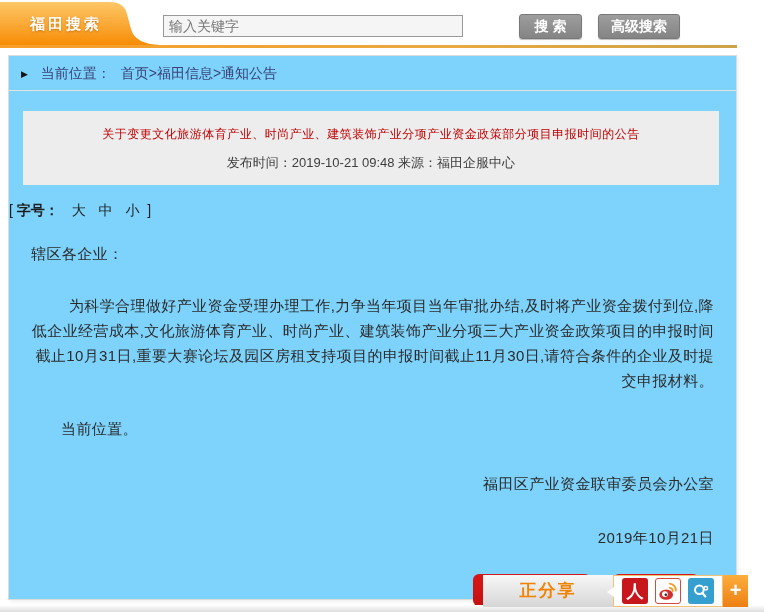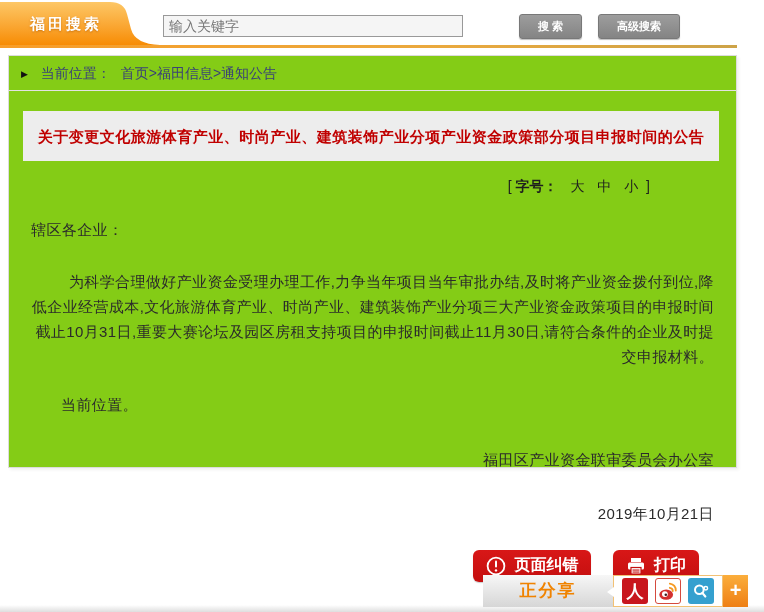--- a/index.html
+++ b/index.html
@@ -22,56 +22,56 @@
   }
   .search-input {
     position: absolute; left: 163px; top: 15px; width: 300px; height: 22px;
     border: 1px solid #999; background: #f5f5f5;
     font-size: 14px; color: #b91c1c; padding: 1px 5px;
     font-family: "Liberation Sans", sans-serif;
   }
   .btn-gray {
     position: absolute; top: 14px; height: 25px;
     background: linear-gradient(#9d9d9d, #848484);
-    color: #fff; font-weight: bold; font-size: 11px;
+    color: #fff; font-weight: bold; font-size: 14px;
     border: 1px solid #787878; border-radius: 3px;
     box-shadow: 0 1px 1px rgba(0,0,0,.25);
     cursor: pointer; font-family: "Liberation Sans", sans-serif;
   }
   .btn-search { left: 519px; width: 63px; }
   .btn-adv { left: 598px; width: 82px; }
   .orange-line {
     position: absolute; left: 0; bottom: 0; width: 737px; height: 3px;
     background: linear-gradient(90deg, #f89d28, #eaa93e 60%, #cda348);
   }
   
   .content {
-    position: absolute; left: 8px; top: 55px; width: 729px; height: 413px;
-    border: 1px solid #dcdcdc; background: #84cc16;
+    position: absolute; left: 8px; top: 55px; width: 729px; height: 545px;
+    border: 1px solid #dcdcdc; background: #7dd3fc;
     box-shadow: 2px 2px 3px rgba(0,0,0,.06);
   }
   .breadcrumb {
     height: 35px; line-height: 35px; padding-left: 12px;
     border-bottom: 1px solid #e2e2e2;
     color: #3a4277; font-size: 14px;
   }
   .bc-arrow { color: #111; font-size: 9px; margin-right: 9px; vertical-align: 1px; }
   .bc-label { font-weight: normal; margin-right: 6px; }
   .bc-link { cursor: pointer; }
   .title-box {
     margin: 20px 17px 0 14px; background: #ededed;
     padding: 15px 12px 13px; text-align: center;
   }
   .doc-title {
-    color: #c00000; font-size: 15px; font-weight: bold;
+    color: #c00000; font-size: 12px; font-weight: normal;
     line-height: 1.45; letter-spacing: .5px;
   }
   .doc-meta { margin-top: 11px; font-size: 13px; color: #3d3d3d; }
   .fontsize-row {
-    text-align: right; padding-right: 86px; margin-top: 17px;
+    text-align: left; padding-right: 86px; margin-top: 17px;
     font-size: 14px; color: #1e1e1e;
   }
   .fz-label { font-weight: bold; }
   .fz-link { margin-left: 9px; cursor: pointer; }
   .fz-close { margin-left: 4px; }
   .body-text { padding: 0 22px; font-size: 15px; color: #2b2b2b; letter-spacing: .4px; }
   .salutation { margin-top: 25px; }
   .paragraph  { margin-top: 29px; line-height: 25px; text-indent: 2em; text-align: right; }
   .closing    { margin-top: 27px; text-indent: 2em; }
   .signature  { margin-top: 36px; text-align: right; padding-right: 0; }
@@ -145,20 +145,21 @@
 <div class="content">
 
   <div class="breadcrumb">
     <span class="bc-arrow">▶</span>
     <span class="bc-label">当前位置：</span>
     <span><span class="bc-link">首页</span>&gt;<span class="bc-link">福田信息</span>&gt;<span class="bc-link">通知公告</span></span>
   </div>
 
   <div class="title-box">
     <div class="doc-title">关于变更文化旅游体育产业、时尚产业、建筑装饰产业分项产业资金政策部分项目申报时间的公告</div>
+    <div class="doc-meta">发布时间：2019-10-21 09:48 来源：福田企服中心</div>
   </div>
 
   <div class="fontsize-row">
     <span>[ </span><span class="fz-label">字号：</span>
     <span class="fz-link">大</span>
     <span class="fz-link">中</span>
     <span class="fz-link">小</span>
     <span class="fz-close">]</span>
   </div>
 

